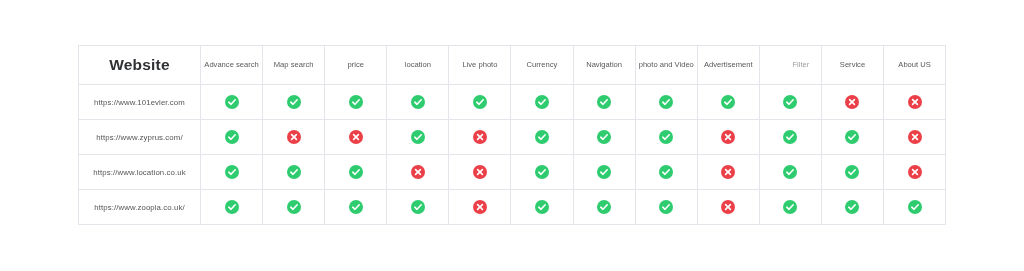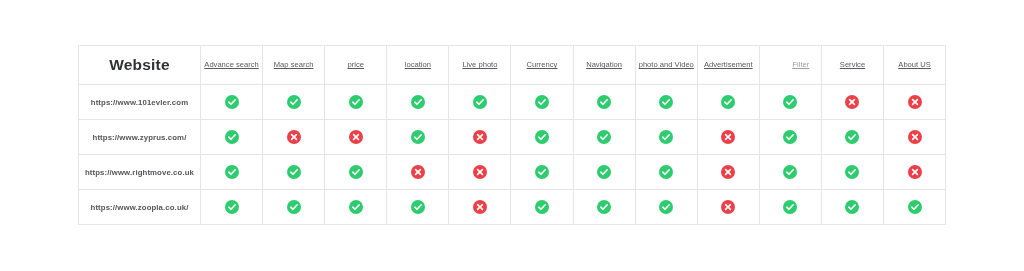--- a/index.html
+++ b/index.html
@@ -55,34 +55,33 @@
     letter-spacing: .2px;
   }
 
   thead th.feature-head {
     font-size: 7.6px;
     font-weight: 400;
     color: #58595c;
     line-height: 1.25;
     padding: 0 3px;
     white-space: nowrap;
-    text-decoration: underline;
   }
 
   thead th.feature-head.muted {
     color: #9b9da1;
     padding-left: 24px;
   }
 
   tbody tr { height: 35px; }
 
   tbody td.website-cell {
     font-size: 7.8px;
     color: #55565a;
-    font-weight: 700;
+    font-weight: 400;
     letter-spacing: .1px;
     white-space: nowrap;
   }
 
   tbody td.status-cell {
     line-height: 0;
   }
 
   .status-icon {
     display: inline-block;
@@ -215,21 +214,21 @@
                 <path d="M3.8 7.2 L6 9.3 L10.2 4.8" stroke="#ffffff" stroke-width="1.6" stroke-linecap="round" stroke-linejoin="round" fill="none"></path>
               </svg></span></td>
           <td class="status-cell"><span class="status-icon yes"><svg viewBox="0 0 14 14">
                 <path d="M3.8 7.2 L6 9.3 L10.2 4.8" stroke="#ffffff" stroke-width="1.6" stroke-linecap="round" stroke-linejoin="round" fill="none"></path>
               </svg></span></td>
           <td class="status-cell"><span class="status-icon no"><svg viewBox="0 0 14 14">
                 <path d="M4.6 4.6 L9.4 9.4 M9.4 4.6 L4.6 9.4" stroke="#ffffff" stroke-width="1.6" stroke-linecap="round" fill="none"></path>
               </svg></span></td>
         </tr>
         <tr>
-          <td class="website-cell">https://www.rightmove.co.uk</td>
+          <td class="website-cell">https://www.location.co.uk</td>
           <td class="status-cell"><span class="status-icon yes"><svg viewBox="0 0 14 14">
                 <path d="M3.8 7.2 L6 9.3 L10.2 4.8" stroke="#ffffff" stroke-width="1.6" stroke-linecap="round" stroke-linejoin="round" fill="none"></path>
               </svg></span></td>
           <td class="status-cell"><span class="status-icon yes"><svg viewBox="0 0 14 14">
                 <path d="M3.8 7.2 L6 9.3 L10.2 4.8" stroke="#ffffff" stroke-width="1.6" stroke-linecap="round" stroke-linejoin="round" fill="none"></path>
               </svg></span></td>
           <td class="status-cell"><span class="status-icon yes"><svg viewBox="0 0 14 14">
                 <path d="M3.8 7.2 L6 9.3 L10.2 4.8" stroke="#ffffff" stroke-width="1.6" stroke-linecap="round" stroke-linejoin="round" fill="none"></path>
               </svg></span></td>
           <td class="status-cell"><span class="status-icon no"><svg viewBox="0 0 14 14">

